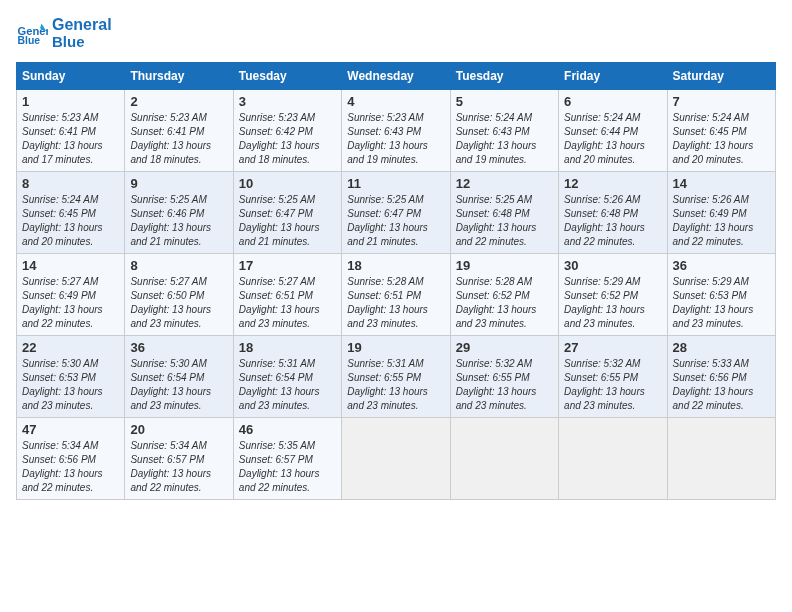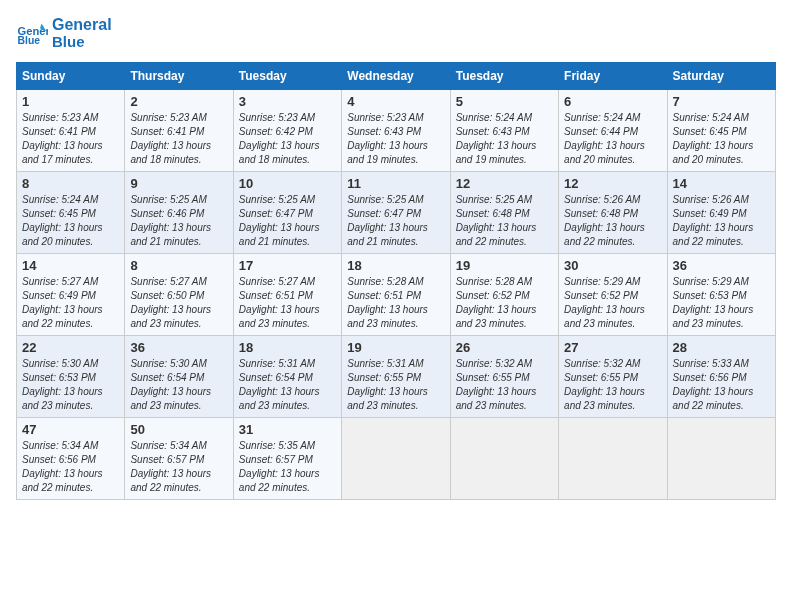--- a/index.html
+++ b/index.html
@@ -217,43 +217,43 @@
         </td>
         <td>
           <span class="day-number">18</span>
           <div class="day-detail">Sunrise: 5:31 AM<br>Sunset: 6:54 PM<br>Daylight: 13 hours<br>and 23 minutes.</div>
         </td>
         <td>
           <span class="day-number">19</span>
           <div class="day-detail">Sunrise: 5:31 AM<br>Sunset: 6:55 PM<br>Daylight: 13 hours<br>and 23 minutes.</div>
         </td>
         <td>
-          <span class="day-number">26</span>
+          <span class="day-number">29</span>
           <div class="day-detail">Sunrise: 5:32 AM<br>Sunset: 6:55 PM<br>Daylight: 13 hours<br>and 23 minutes.</div>
         </td>
         <td>
           <span class="day-number">27</span>
           <div class="day-detail">Sunrise: 5:32 AM<br>Sunset: 6:55 PM<br>Daylight: 13 hours<br>and 23 minutes.</div>
         </td>
         <td>
           <span class="day-number">28</span>
           <div class="day-detail">Sunrise: 5:33 AM<br>Sunset: 6:56 PM<br>Daylight: 13 hours<br>and 22 minutes.</div>
         </td>
       </tr>
       <tr>
         <td>
           <span class="day-number">47</span>
           <div class="day-detail">Sunrise: 5:34 AM<br>Sunset: 6:56 PM<br>Daylight: 13 hours<br>and 22 minutes.</div>
         </td>
         <td>
-          <span class="day-number">50</span>
+          <span class="day-number">20</span>
           <div class="day-detail">Sunrise: 5:34 AM<br>Sunset: 6:57 PM<br>Daylight: 13 hours<br>and 22 minutes.</div>
         </td>
         <td>
-          <span class="day-number">31</span>
+          <span class="day-number">46</span>
           <div class="day-detail">Sunrise: 5:35 AM<br>Sunset: 6:57 PM<br>Daylight: 13 hours<br>and 22 minutes.</div>
         </td>
         <td class="empty-cell" style="background-color: rgb(208, 216, 228);"></td>
         <td class="empty-cell" style="background-color: rgb(208, 216, 228);"></td>
         <td class="empty-cell" style="background-color: rgb(208, 216, 228);"></td>
         <td class="empty-cell" style="background-color: rgb(208, 216, 228);"></td>
       </tr>
     </tbody>
 </table>
 

